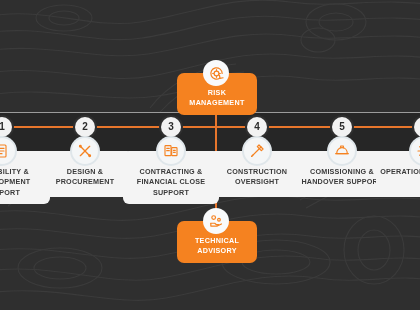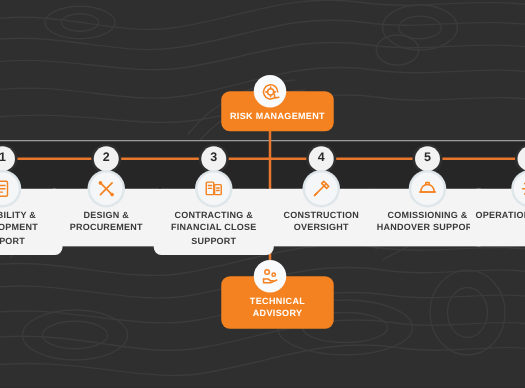--- a/index.html
+++ b/index.html
@@ -140,21 +140,21 @@
     background: #f9fafb;
     z-index: 3;
     display: flex;
     align-items: center;
     justify-content: center;
   }
   .badge-box {
     position: absolute;
     left: 0;
     top: 13px;
-    width: 90px;
+    width: 80px;
     box-sizing: border-box;
     background: #f58220;
     border-radius: 7px;
     padding: 15px 4px 7px 4px;
     text-align: center;
     color: #ffffff;
     font-size: 7.2px;
     font-weight: bold;
     letter-spacing: 0.3px;
     line-height: 1.4;

